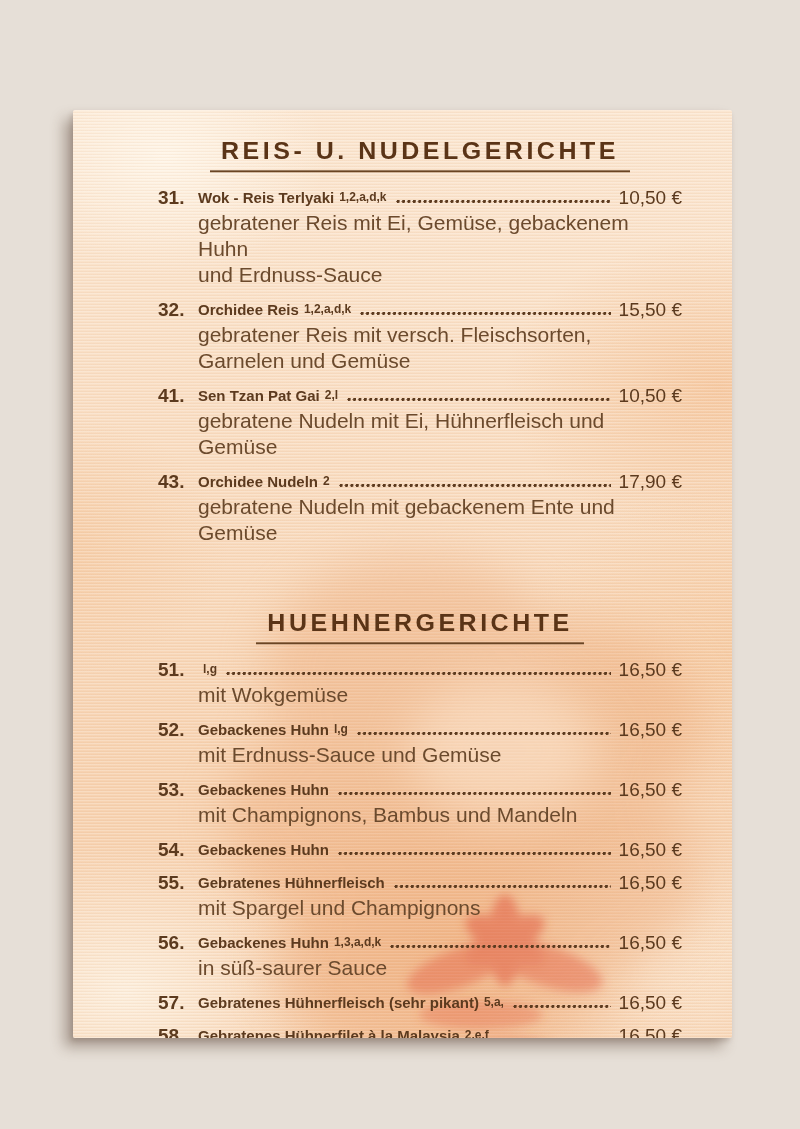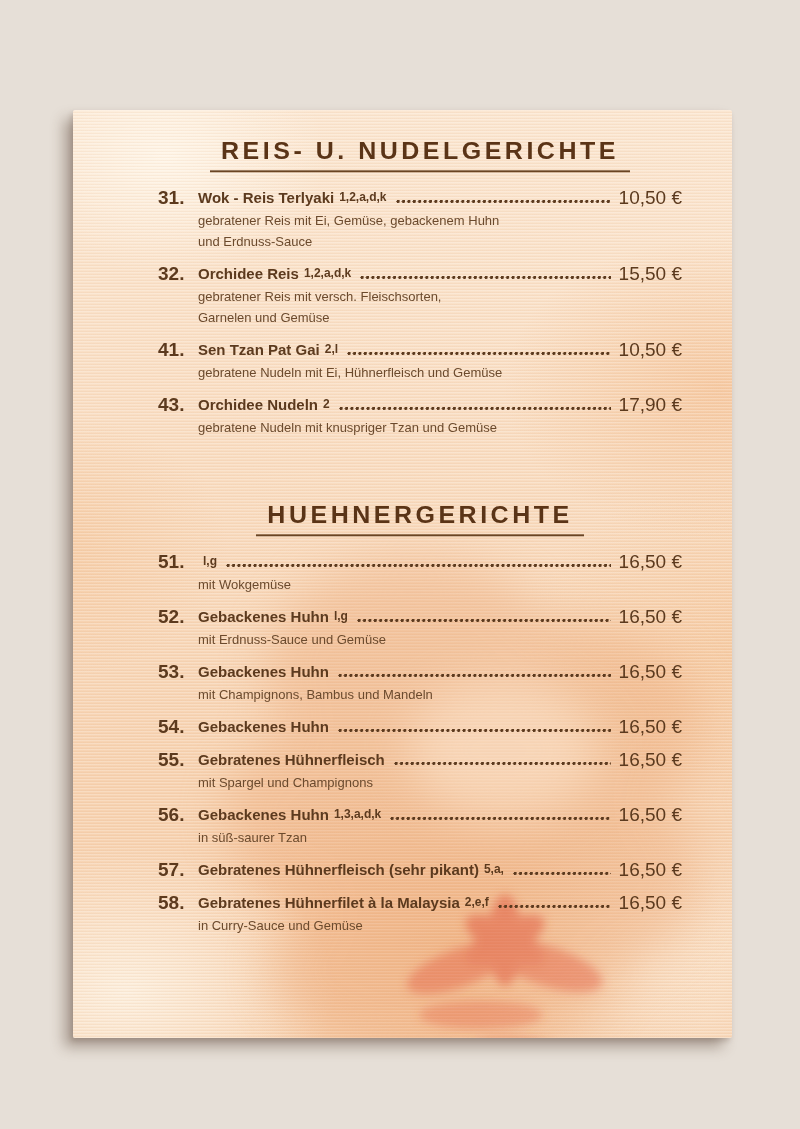--- a/index.html
+++ b/index.html
@@ -48,21 +48,21 @@
   .row{display:flex;align-items:flex-end;line-height:23px;}
   .name{font-size:15px;font-weight:700;white-space:nowrap;}
   .allerg{font-size:12px;font-weight:700;margin-left:5px;white-space:nowrap;}
   .allerg:empty{display:none;}
   .leader{
     flex:1;height:5px;margin:0 8px 5px 9px;
     background-image:radial-gradient(circle at 2px 2.4px,#5c3a1e 1.45px,rgba(0,0,0,0) 1.8px);
     background-size:5.4px 5px;background-repeat:repeat-x;background-position:left bottom;
   }
   .price{font-size:19px;font-weight:400;white-space:nowrap;}
-  .desc{font-size:13px;line-height:21px;color:#6b4a2d;white-space:pre-line;margin-top:1px;}
+  .desc{font-size:21px;line-height:26px;color:#6b4a2d;white-space:pre-line;margin-top:1px;}
 </style>
 </head>
 <body>
 
 <div class="menu-card">
 
   <svg class="watermark" viewBox="0 0 659 928" xmlns="http://www.w3.org/2000/svg" aria-hidden="true">
     <defs>
       <filter id="blurBig" x="-60%" y="-60%" width="220%" height="220%">
           <feGaussianBlur stdDeviation="24"></feGaussianBlur>
@@ -142,21 +142,21 @@
 
       <div class="item">
         <div class="num">43.</div>
         <div class="body">
           <div class="row">
             <span class="name">Orchidee Nudeln</span>
             <span class="allerg">2</span>
             <span class="leader"></span>
             <span class="price">17,90 €</span>
           </div>
-          <div class="desc">gebratene Nudeln mit knuspriger Tzan und Gemüse</div>
+          <div class="desc">gebratene Nudeln mit gebackenem Ente und Gemüse</div>
         </div>
       </div>
     </div>
 
     <div class="section second">
       <div class="section-head">
         <span class="head-inner">HUEHNERGERICHTE</span>
       </div>
 
       <div class="item">
@@ -224,21 +224,21 @@
 
       <div class="item">
         <div class="num">56.</div>
         <div class="body">
           <div class="row">
             <span class="name">Gebackenes Huhn</span>
             <span class="allerg">1,3,a,d,k</span>
             <span class="leader"></span>
             <span class="price">16,50 €</span>
           </div>
-          <div class="desc">in süß-saurer Tzan</div>
+          <div class="desc">in süß-saurer Sauce</div>
         </div>
       </div>
 
       <div class="item">
         <div class="num">57.</div>
         <div class="body">
           <div class="row">
             <span class="name">Gebratenes Hühnerfleisch (sehr pikant)</span>
             <span class="allerg">5,a,</span>
             <span class="leader"></span>

